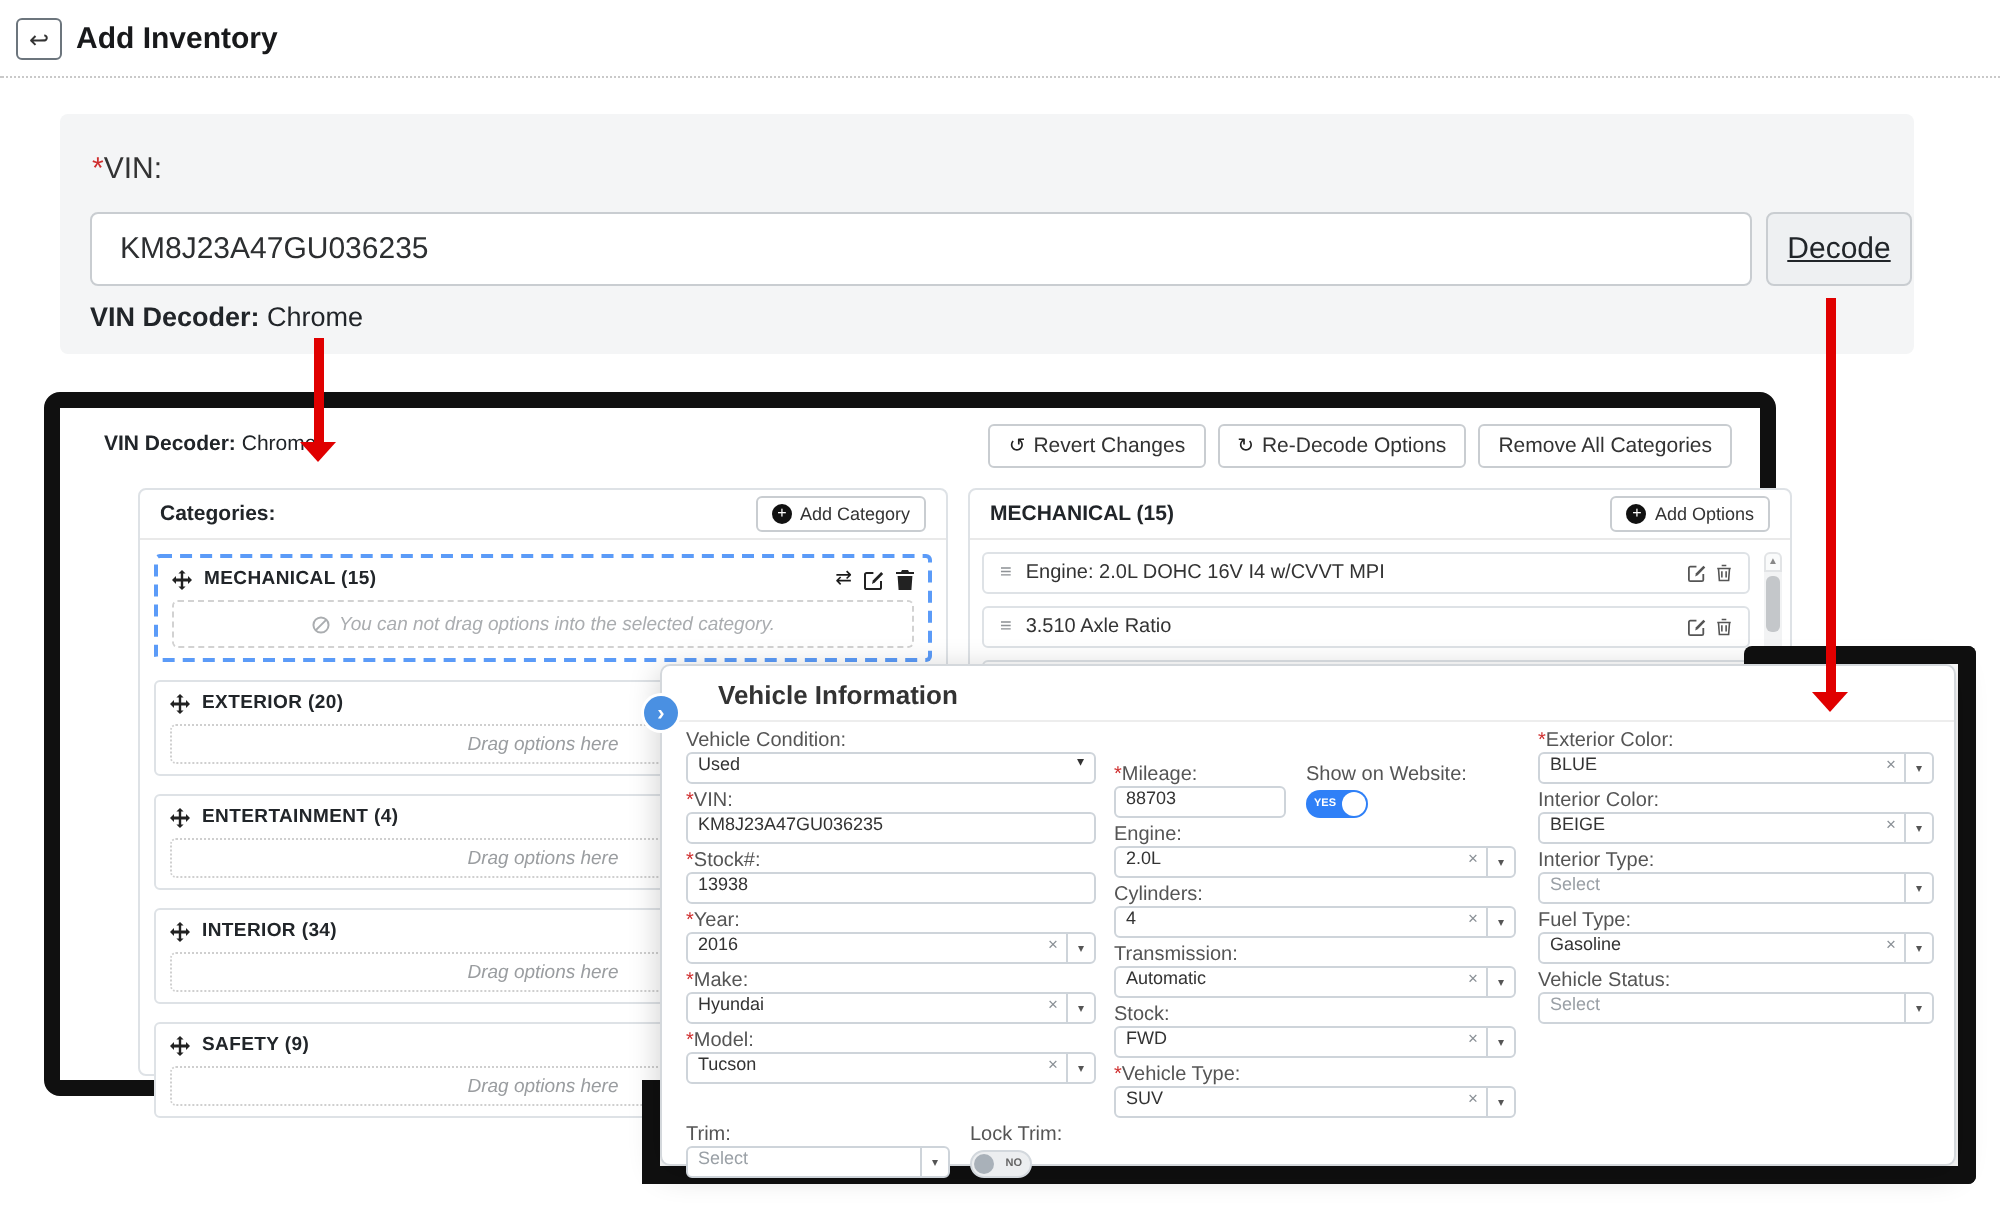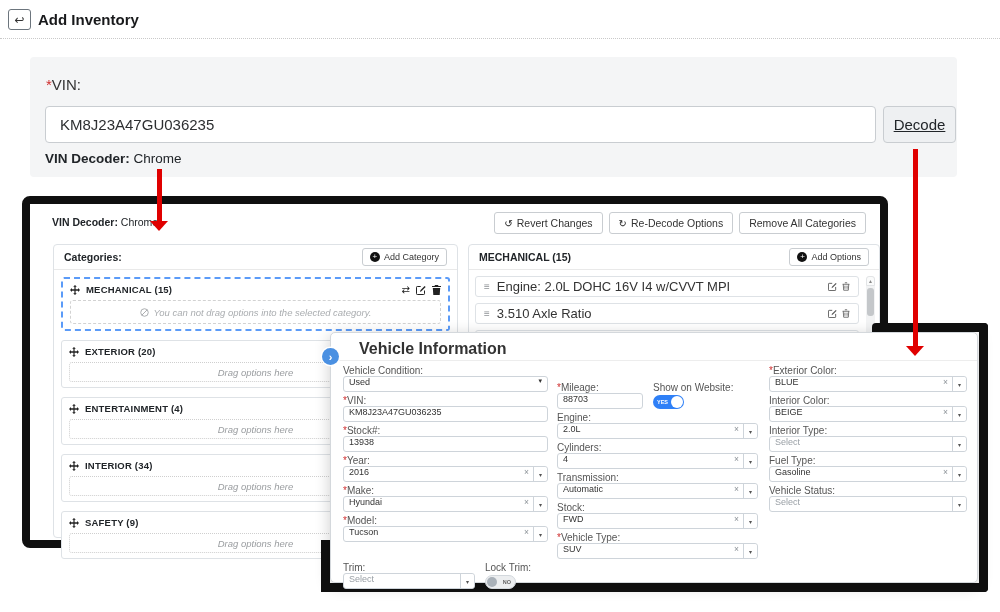--- a/index.html
+++ b/index.html
@@ -43,21 +43,21 @@
   
   .panel1 { left:22px; top:196px; width:866px; height:352px; background:#fff; border:8px solid #101010;
     border-radius:8px; z-index:10; }
   .panel1 .inner { position:absolute; left:0; top:0; right:0; bottom:0; }
   .p1-caption { left:22px; top:12px; font-size:10.5px; color:#212529; }
   .p1-toolbar { right:14px; top:8px; display:flex; gap:6px; }
   .tbtn { height:22px; display:flex; align-items:center; gap:4px; padding:0 9px; background:#fff;
     border:1px solid #c9cdd1; border-radius:3px; font-size:10.5px; color:#333; cursor:pointer; white-space:nowrap; }
   .tbtn .ticon { font-size:10px; color:#222; }
 
-  .subbox { background:#fff; border:1px solid #dee2e6; border-radius:4px; }
+  .subbox { background:#fff; border:1px solid #dee2e6; border-radius:4px;margin-left:16px; }
   .cats-box { left:23px; top:40px; width:405px; height:294px; }
   .opts-box { left:438px; top:40px; width:412px; height:294px; }
   .sub-head { height:25px; border-bottom:1px solid #e9e9e9; display:flex; align-items:center; padding:0 10px; }
   .sub-head .sub-title { font-weight:bold; font-size:10.5px; color:#212529; }
   .mini-btn { margin-left:auto; height:18px; display:flex; align-items:center; gap:4px; padding:0 7px;
     background:#fff; border:1px solid #c9cdd1; border-radius:3px; font-size:9px; color:#333; cursor:pointer; white-space:nowrap; }
   .plusdot { width:10px; height:10px; border-radius:50%; background:#111; color:#fff; font-size:8px;
     display:flex; align-items:center; justify-content:center; line-height:1; }
 
   .cats-body { padding:7px; }
@@ -69,40 +69,40 @@
   .cat-notice { margin-top:5px; border:1px dashed #d2d2d2; border-radius:3px; height:24px; display:flex;
     align-items:center; justify-content:center; gap:5px; font-style:italic; font-size:9.5px; color:#aaadb0; }
   .cat-card { margin-top:9px; border:1px solid #dee2e6; border-radius:3px; padding:5px 7px; background:#fff; cursor:pointer; }
   .dropzone { margin-top:5px; border:1px dotted #cfcfcf; border-radius:3px; height:20px; display:flex;
     align-items:center; justify-content:center; font-style:italic; font-size:9.5px; color:#9a9da0; }
 
   .opts-body { position:relative; padding:6px 20px 6px 6px; }
   .opt-row { height:21px; border:1px solid #dee2e6; border-radius:3px; background:#fff; display:flex;
     align-items:center; gap:7px; padding:0 8px; margin-bottom:6px; cursor:pointer; }
   .opt-grip { color:#8f9397; font-size:10px; }
-  .opt-text { font-size:13px; color:#333; flex:1; white-space:nowrap; overflow:hidden; }
+  .opt-text { font-size:10px; color:#333; flex:1; white-space:nowrap; overflow:hidden; }
   .opt-icons { display:flex; align-items:center; gap:5px; color:#555; }
   .scrollbar { position:absolute; right:4px; top:6px; width:9px; height:130px; background:#f2f3f4; border-radius:4px; cursor:pointer; }
   .sb-up { height:10px; background:#fafbfb; border:1px solid #e2e4e6; border-radius:3px 3px 0 0;
     display:flex; align-items:center; justify-content:center; font-size:5px; color:#888; }
   .sb-thumb { margin:2px 1px 0 1px; height:28px; background:#c4c7ca; border-radius:3px; }
 
   .icon-svg { display:inline-block; vertical-align:middle; }
 
   
   .mseg { background:#101010; z-index:20; }
   .mseg-top    { left:872px; top:323px; width:116px; height:9px; border-radius:4px 4px 0 0; }
   .mseg-right  { left:979px; top:323px; width:9px;  height:269px; border-radius:0 4px 4px 0; }
   .mseg-bottom { left:321px; top:583px; width:667px; height:9px; border-radius:0 0 4px 4px; }
   .mseg-left   { left:321px; top:540px; width:9px;  height:52px; }
 
   
   .modal { left:330px; top:332px; width:648px; height:251px; background:#fff; border:1px solid #d4d8dc;
     border-radius:5px; box-shadow:0 3px 16px rgba(0,0,0,.2); z-index:21; }
-  .modal-title { left:28px; top:7px; font-size:16px; font-weight:bold; color:#333; }
+  .modal-title { left:28px; top:7px; font-size:13px; font-weight:bold; color:#333; }
   .modal-divider { left:0; top:27px; width:100%; border-top:1px solid #ededed; }
   .chevron-fab { left:322px; top:348px; width:17px; height:17px; border-radius:50%; background:#4a90e2;
     color:#fff; display:flex; align-items:center; justify-content:center; font-size:11px; font-weight:bold;
     z-index:22; box-shadow:0 0 0 1.5px #fff; cursor:pointer; }
 
   .mcol { position:absolute; top:32px; }
   .mcol1 { left:12px;  width:205px; }
   .mcol2 { left:226px; width:201px; }
   .mcol3 { left:438px; width:198px; }
   .frow { height:30px; }

